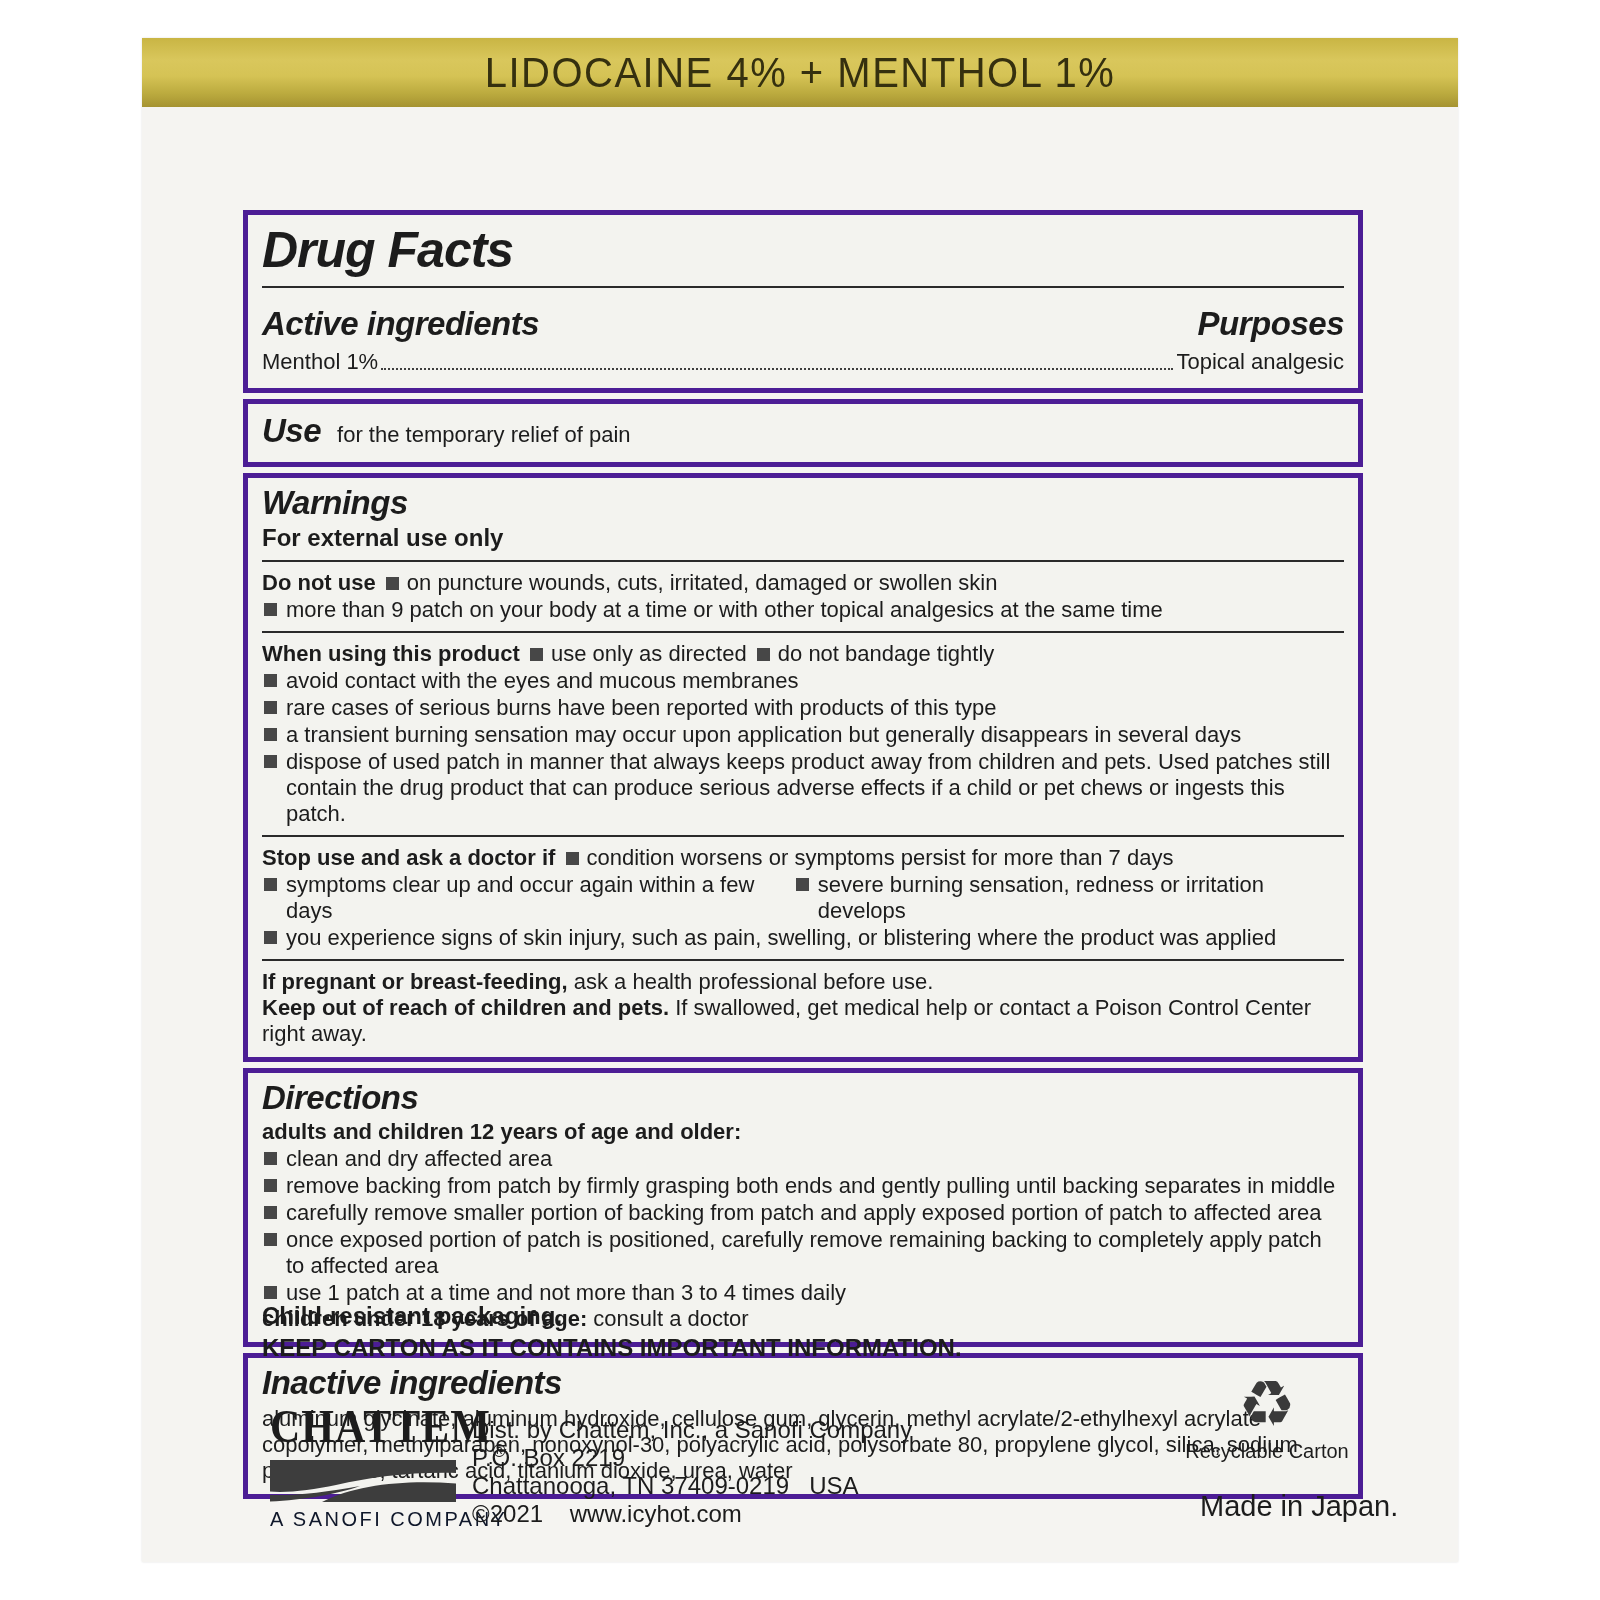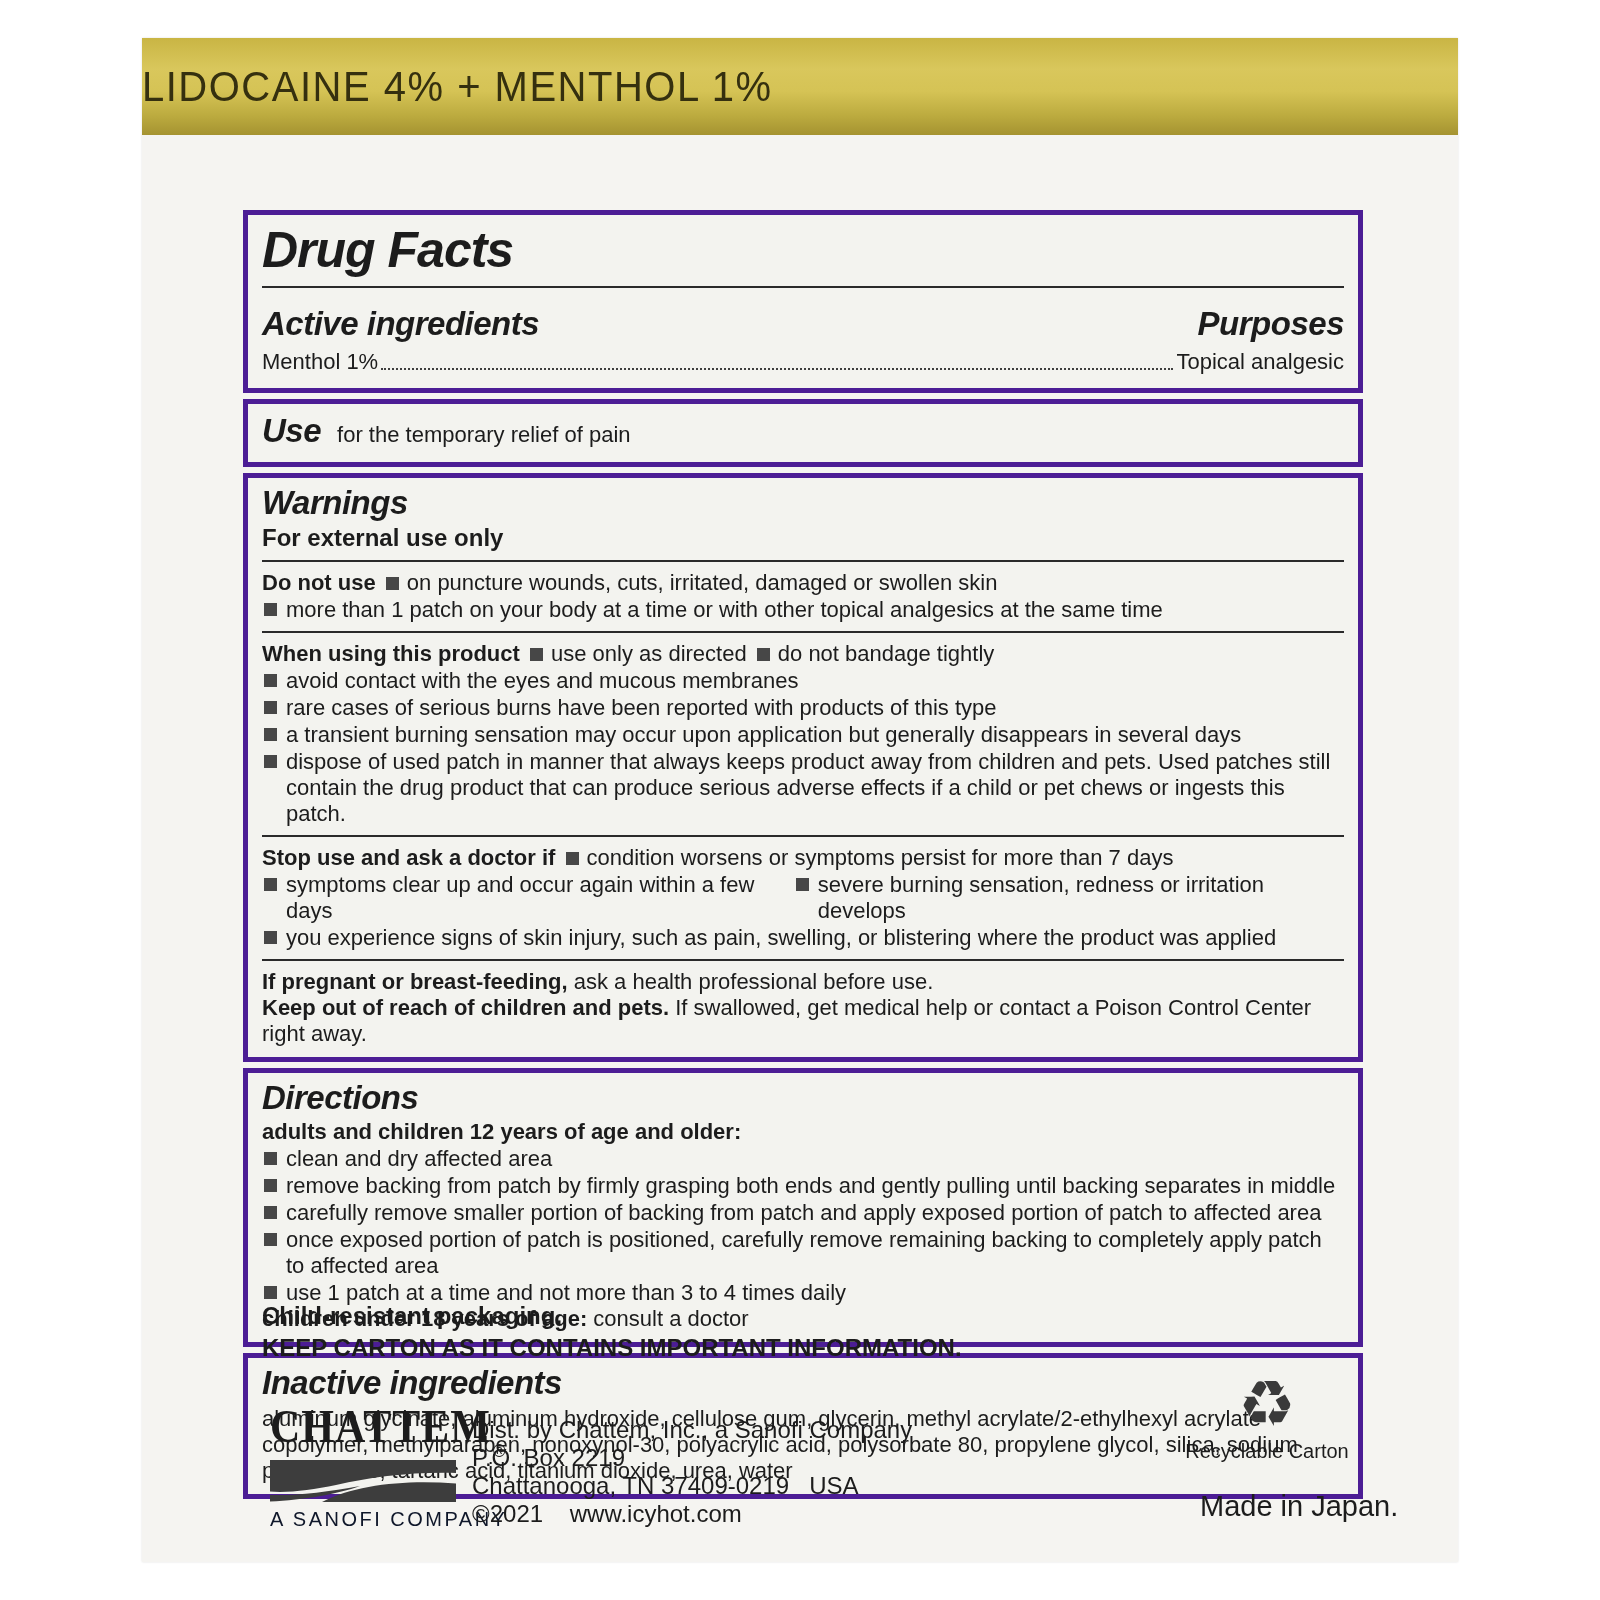--- a/index.html
+++ b/index.html
@@ -8,23 +8,23 @@
     background:#ffffff;
     font-family:"Liberation Sans","DejaVu Sans",sans-serif;
     color:#1c1c1c;
   }
   .carton{
     position:absolute;left:142px;top:38px;width:1316px;height:1524px;
     background:#f5f4f1;
     box-shadow:0 0 2px rgba(0,0,0,.12);
   }
   .banner{
-    position:absolute;left:0;top:0;width:100%;height:97px;
+    position:absolute;left:0;top:0;width:100%;height:69px;
     background:linear-gradient(180deg,#c9b544 0%,#d9c75c 32%,#d5c355 55%,#bcab3f 80%,#a59331 100%);
-    display:flex;align-items:center;
+    display:flex;align-items:center;justify-content:center;
   }
   .banner-title{
     font-size:40px;letter-spacing:1.5px;color:#35300f;font-weight:400;
     transform:scaleY(1.05);
   }
   .df-stack{
     position:absolute;left:101px;top:172px;width:1120px;
     display:flex;flex-direction:column;gap:6px;box-sizing:border-box;
   }
   .box{
@@ -110,21 +110,21 @@
       <hr class="rule-mid">
 
       <div class="warn-sub">
         <div class="inline-par">
           <span class="bl">Do not use</span>
           <span class="sqi"></span><span>on puncture wounds, cuts, irritated, damaged or swollen skin</span>
         </div>
         <div>
             <div class="b-line">
               <span class="sq"></span>
-              <span class="bt">more than 1 patch on your body at a time or with other topical analgesics at the same time</span>
+              <span class="bt">more than 9 patch on your body at a time or with other topical analgesics at the same time</span>
             </div>
           </div>
       </div>
       <hr class="rule-mid">
 
       <div class="warn-sub">
         <div class="inline-par">
           <span class="bl">When using this product</span>
           <span class="sqi"></span><span>use only as directed</span>
           <span class="sqi"></span><span>do not bandage tightly</span>

